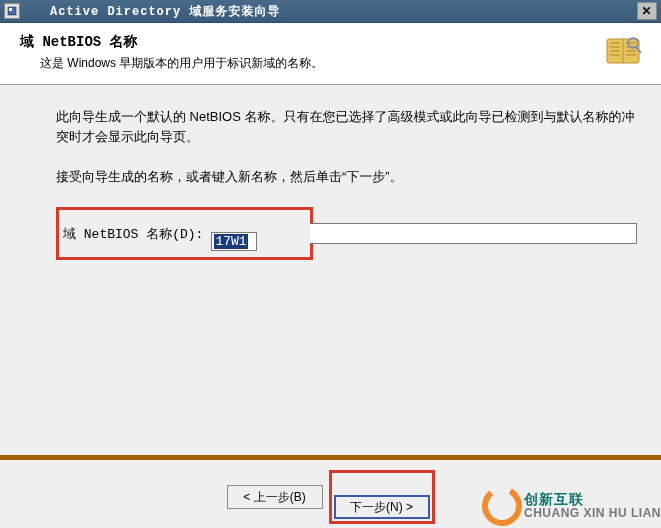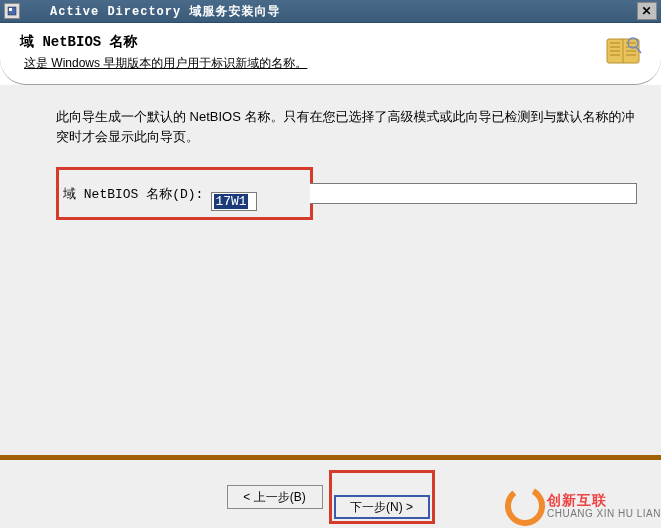--- a/index.html
+++ b/index.html
@@ -50,34 +50,32 @@
     font-family: Arial, sans-serif;
     font-weight: bold;
     font-size: 12px;
   }
   .header-pane {
     background: #ffffff;
     border-bottom: 1px solid #a0a0a0;
     padding: 10px 18px 12px 20px;
     display: flex;
     align-items: flex-start;
-    border-radius: 26px;
   }
   .header-text { flex: 1; }
   .header-title {
     font-family: "Courier New", "SimSun", monospace;
     font-weight: bold;
     font-size: 14px;
     margin-bottom: 4px;
   }
   .header-sub {
     font-size: 12px;
-    margin-left: 4px;
+    margin-left: 20px;
     color: #000;
-    text-decoration: underline;
   }
   .header-icon {
     width: 40px;
     height: 36px;
     margin-left: 8px;
   }
   .body-pane {
     background: #efefef;
     padding: 22px 24px 10px 56px;
     height: 370px;
@@ -175,27 +173,28 @@
     height: 40px;
     position: relative;
   }
   .watermark .txt {
     margin-left: 2px;
     line-height: 1.1;
   }
   .watermark .txt .cn {
     font-size: 14px;
     font-weight: bold;
-    color: #ef4444;
+    color: #0f766e;
     letter-spacing: 1px;
   }
   .watermark .txt .en {
-    font-size: 10px;
+    font-size: 12px;
     color: #777;
     letter-spacing: 0.5px;
+    font-weight: bold;
   }
 </style>
 </head>
 <body>
 
 <div class="titlebar">
   <span class="sys-icon">
     <svg viewBox="0 0 10 10">
         <rect x="1" y="1" width="8" height="8" fill="#4a6aaa" stroke="#224" stroke-width="0.5"></rect>
         <rect x="2" y="2" width="3" height="3" fill="#fff"></rect>
@@ -216,20 +215,21 @@
       <path d="M20 6 v24" stroke="#b8922a" stroke-width="1"></path>
       <path d="M7 10 h10 M7 14 h10 M7 18 h10 M7 22 h10 M23 10 h10 M23 14 h10 M23 18 h10 M23 22 h10" stroke="#a07820" stroke-width="0.8"></path>
       <circle cx="30" cy="10" r="5" fill="none" stroke="#6a88cc" stroke-width="1.4"></circle>
       <line x1="33" y1="14" x2="38" y2="20" stroke="#6a88cc" stroke-width="1.6"></line>
     </svg>
   </div>
 </div>
 
 <div class="body-pane">
   <div class="para">此向导生成一个默认的 NetBIOS 名称。只有在您已选择了高级模式或此向导已检测到与默认名称的冲突时才会显示此向导页。</div>
+  <div class="para">接受向导生成的名称，或者键入新名称，然后单击“下一步”。</div>
 
   <div style="display:flex;align-items:center;">
     <div class="field-row">
       <span class="field-label">域 NetBIOS 名称(D):</span>
       <div class="input-full" style="flex:1;">
         <input class="real" type="text" style="width: 46px;" value="17W1">
         <span class="sel-overlay">17W1</span>
       </div>
     </div>
     <div style="height:19px;flex:0 0 326px;border:1px solid #7a7a7a;border-left:none;background:#fff;margin-left:-3px;z-index:-0;"></div>

